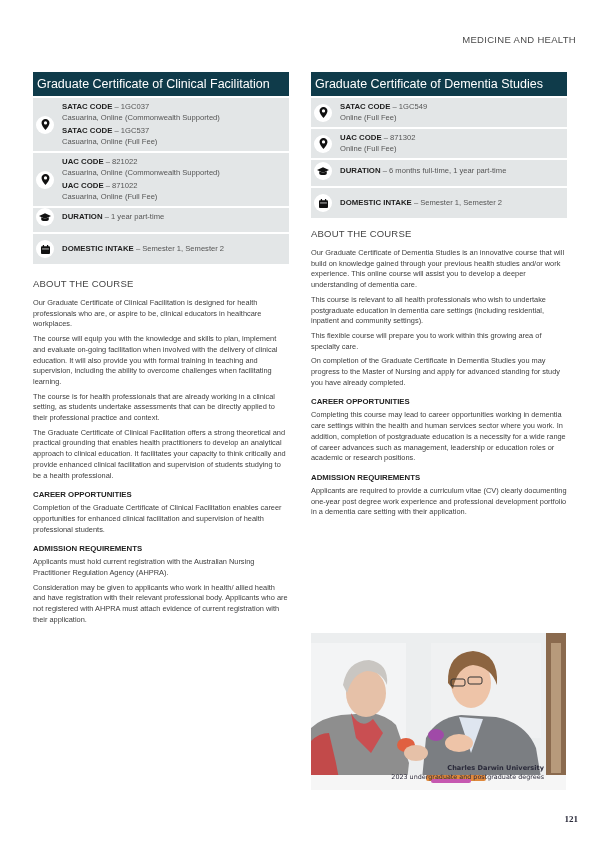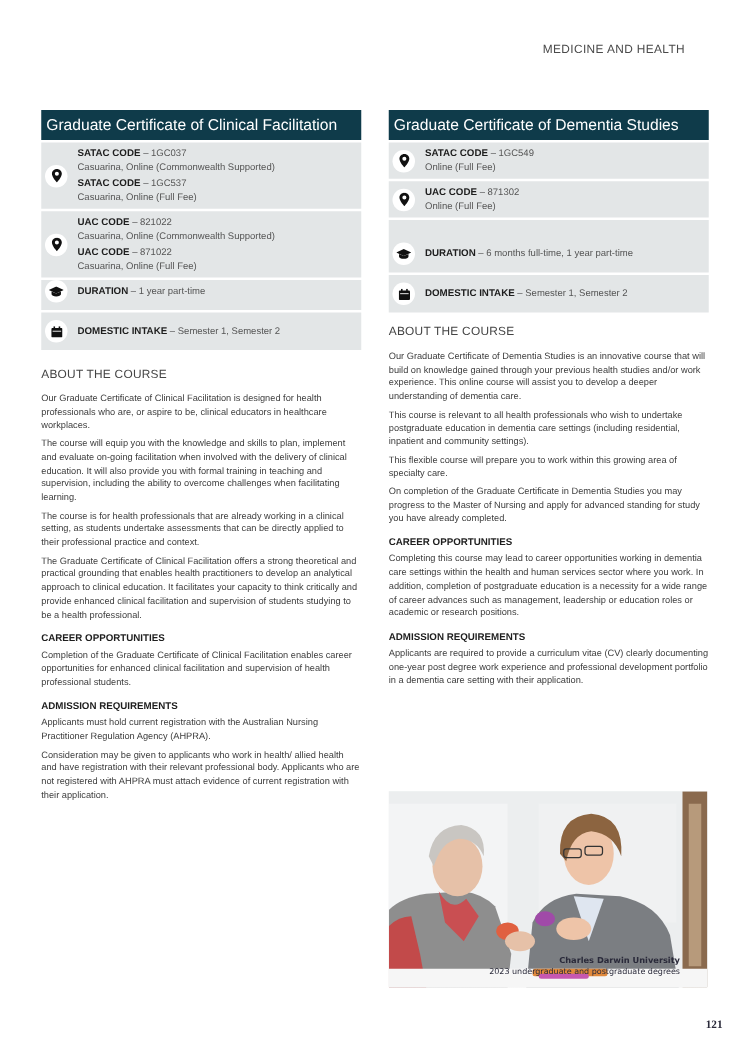--- a/index.html
+++ b/index.html
@@ -1,24 +1,24 @@
 <!DOCTYPE html>
 <html><head>
 <meta charset="utf-8">
 <style>
   * { box-sizing: border-box; margin: 0; padding: 0; }
   html, body { width: 600px; height: 848px; background: #ffffff; overflow: hidden; }
   body { position: relative; font-family: "Liberation Sans", sans-serif; color: #3a3a3a; }
 
   .section-tag {
-    position: absolute; top: 34px; right: 52px;
+    position: absolute; top: 34px; right: 24px;
     font-size: 9.5px; letter-spacing: 0.3px; color: #4a4a4a;
   }
 
-  .col { position: absolute; top: 88px; width: 256px; }
+  .col { position: absolute; top: 72px; width: 256px; }
   .col.left { left: 33px; }
   .col.right { left: 311px; }
 
   .course-title {
     background: #0f3b4a; color: #ffffff;
     font-size: 12.5px; height: 24px; line-height: 24px;
     padding-left: 4px; white-space: nowrap; overflow: hidden;
   }
 
   .info-row {
@@ -147,21 +147,21 @@
     <div class="icon-circle">
       <svg width="9" height="11" viewBox="0 0 10 12">
           <path d="M5 0C2.5 0 .6 1.9.6 4.3 .6 7.4 5 12 5 12s4.4-4.6 4.4-7.7C9.4 1.9 7.5 0 5 0zm0 6.1a1.8 1.8 0 110-3.6 1.8 1.8 0 010 3.6z" fill="#111"></path>
         </svg>
     </div>
     <div class="info-lines">
       <div class="info-entry"><span class="info-key">UAC CODE</span><span class="info-val"> – </span><span class="info-val">871302</span><span class="info-sub">Online (Full Fee)</span></div>
     </div>
   </div>
 
-  <div class="info-row" style="padding-top:18px;padding-bottom:6px;">
+  <div class="info-row" style="padding-top:2px;padding-bottom:6px;">
     <div class="icon-circle">
       <svg width="12" height="9" viewBox="0 0 14 10">
           <path d="M7 0L0 3.2 7 6.4 14 3.2z" fill="#111"></path>
           <path d="M2.6 4.6v2.6c0 1 2 2 4.4 2s4.4-1 4.4-2V4.6L7 6.6z" fill="#111"></path>
         </svg>
     </div>
     <div class="info-lines"><span class="info-key">DURATION</span><span class="info-val"> – </span><span class="info-val">6 months full-time, 1 year part-time</span></div>
   </div>
 
   <div class="info-row" style="padding-top:6px;padding-bottom:6px;">

